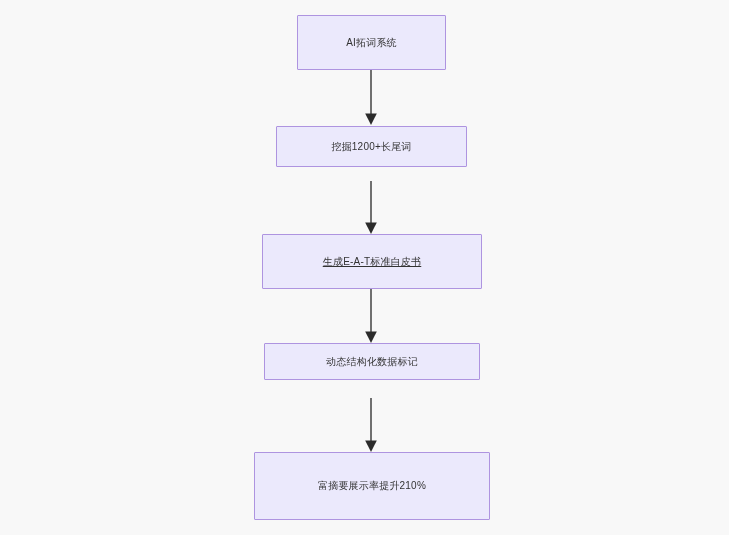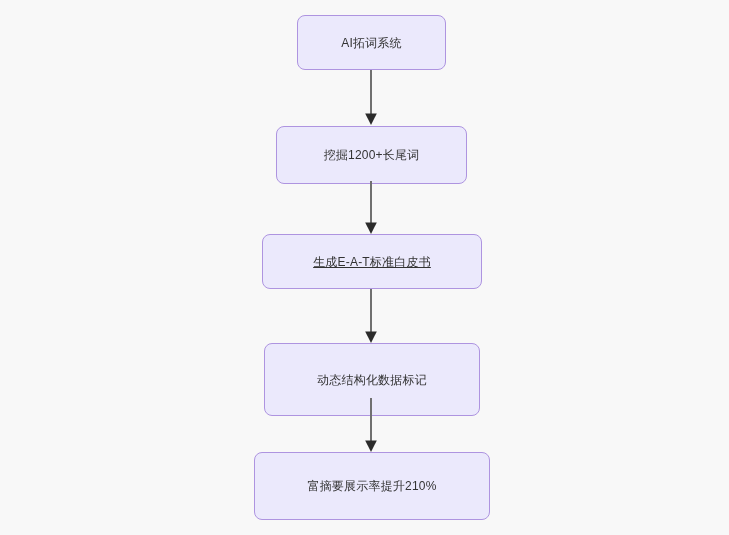--- a/index.html
+++ b/index.html
@@ -16,26 +16,26 @@
   #flowchart {
     position: relative;
     width: 729px;
     height: 535px;
   }
   .node {
     position: absolute;
     box-sizing: border-box;
     background: #ebe9fc;
     border: 1.4px solid #ae94e0;
-    border-radius: 8px;
+    border-radius: 1px;
     display: flex;
     align-items: center;
     justify-content: center;
     color: #333333;
-    font-size: 12px;
+    font-size: 10px;
     line-height: 1;
     letter-spacing: 0.2px;
     white-space: nowrap;
   }
   .node-label {
     display: block;
   }
   .edge {
     position: absolute;
     width: 24px;
@@ -55,21 +55,21 @@
     <span class="node-label">AI拓词系统</span>
   </div>
 
   <div class="edge" style="left:359px; top:70px; height:56px;">
     <svg width="24" height="56" viewBox="0 0 24 56">
       <line x1="12" y1="0" x2="12" y2="46" stroke="#707070" stroke-width="2"></line>
       <polygon points="12,55 6.2,43.5 17.8,43.5" fill="#2b2b2b"></polygon>
     </svg>
   </div>
 
-  <div class="node" style="left:276px; top:126px; width:191px; height:58px;">
+  <div class="node" style="left:276px; top:126px; width:191px; height:41px;">
     <span class="node-label">挖掘1200+长尾词</span>
   </div>
 
   <div class="edge" style="left:359px; top:181px; height:54px;">
     <svg width="24" height="54" viewBox="0 0 24 54">
       <line x1="12" y1="0" x2="12" y2="44" stroke="#707070" stroke-width="2"></line>
       <polygon points="12,53 6.2,41.5 17.8,41.5" fill="#2b2b2b"></polygon>
     </svg>
   </div>
 
@@ -77,21 +77,21 @@
     <span class="node-label">生成E-A-T标准白皮书</span>
   </div>
 
   <div class="edge" style="left:359px; top:289px; height:55px;">
     <svg width="24" height="55" viewBox="0 0 24 55">
       <line x1="12" y1="0" x2="12" y2="45" stroke="#707070" stroke-width="2"></line>
       <polygon points="12,54 6.2,42.5 17.8,42.5" fill="#2b2b2b"></polygon>
     </svg>
   </div>
 
-  <div class="node" style="left:264px; top:343px; width:216px; height:73px;">
+  <div class="node" style="left:264px; top:343px; width:216px; height:37px;">
     <span class="node-label">动态结构化数据标记</span>
   </div>
 
   <div class="edge" style="left:359px; top:398px; height:55px;">
     <svg width="24" height="55" viewBox="0 0 24 55">
       <line x1="12" y1="0" x2="12" y2="45" stroke="#707070" stroke-width="2"></line>
       <polygon points="12,54 6.2,42.5 17.8,42.5" fill="#2b2b2b"></polygon>
     </svg>
   </div>
 

